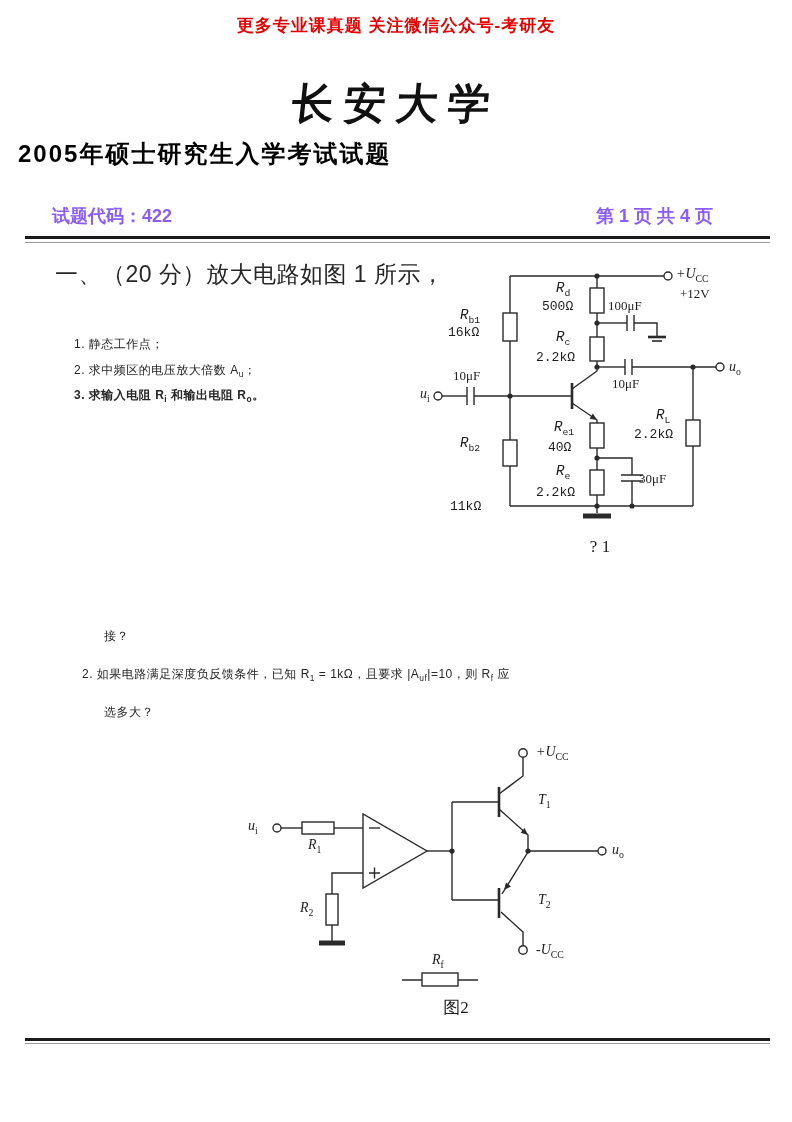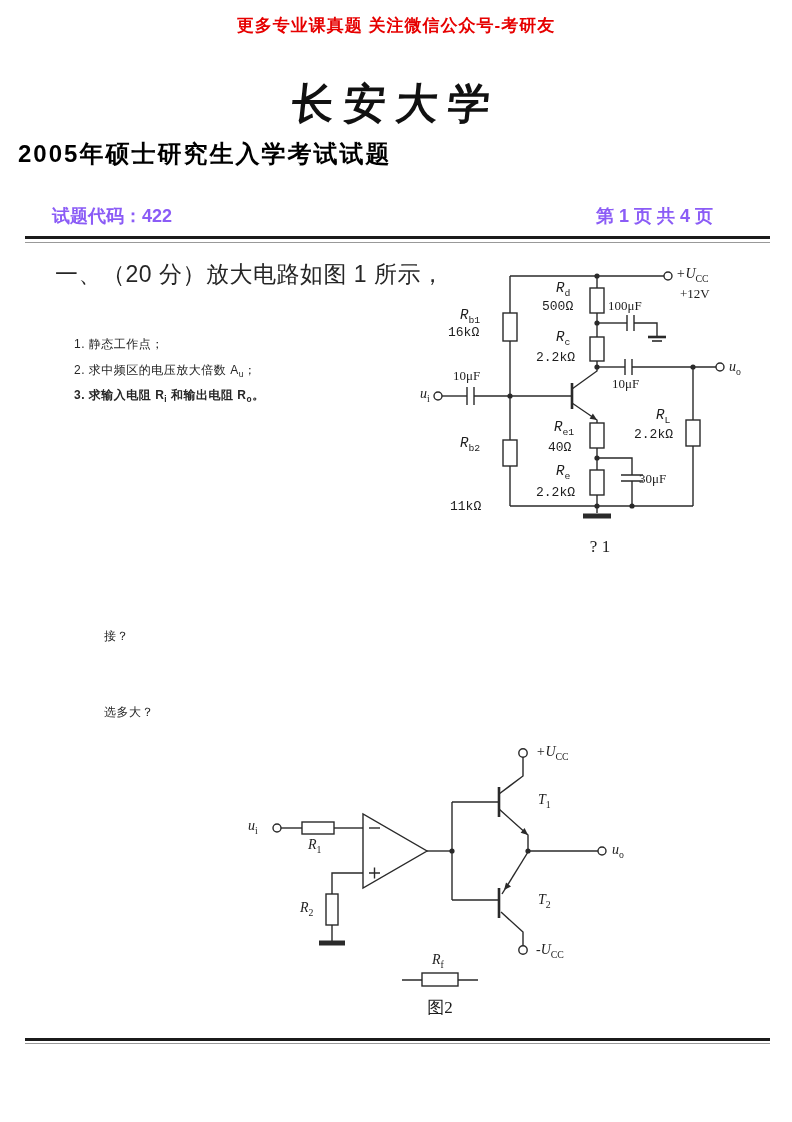--- a/index.html
+++ b/index.html
@@ -135,20 +135,21 @@
     <span class="abs cval tr" style="left:128px;width:38px;top:180px;">40Ω</span>
     <span class="abs cvar tr" style="left:136px;width:30px;top:203px;">R<sub>e</sub></span>
     <span class="abs cval tr" style="left:116px;width:50px;top:225px;">2.2kΩ</span>
     <span class="abs cval" style="left:219px;top:211px;">30μF</span>
     <span class="abs cvar tr" style="left:236px;width:28px;top:147px;">R<sub>L</sub></span>
     <span class="abs cval tr" style="left:214px;width:50px;top:167px;">2.2kΩ</span>
     <span class="abs cap tc" style="left:156px;width:48px;top:277px;">? 1</span>
   </div>
 
   <div class="abs qitem txt" style="left:104px;top:628px;">接？</div>
+  <div class="abs qitem txt" style="left:82px;top:666px;">2. 如果电路满足深度负反馈条件，已知 R<sub>1</sub> = 1kΩ，且要求 |A<sub>uf</sub>|=10，则 R<sub>f</sub> 应</div>
   <div class="abs qitem txt" style="left:104px;top:704px;">选多大？</div>
 
 
   <div class="abs fig" style="left:220px;top:740px;width:430px;height:280px;">
     <svg width="430" height="280" viewBox="0 0 430 280">
 
       <circle class="term" cx="57" cy="88" r="4"></circle>
       <path class="w" d="M61,88 H82"></path>
       <rect class="box" x="82" y="82" width="32" height="12"></rect>
       <path class="w" d="M114,88 H143"></path>
@@ -189,19 +190,19 @@
 
     <span class="abs cvar" style="left:28px;top:78px;">u<sub>i</sub></span>
     <span class="abs cvar" style="left:88px;top:97px;">R<sub>1</sub></span>
     <span class="abs cvar" style="left:80px;top:160px;">R<sub>2</sub></span>
     <span class="abs cvar" style="left:316px;top:4px;">+U<sub>CC</sub></span>
     <span class="abs cvar" style="left:318px;top:52px;">T<sub>1</sub></span>
     <span class="abs cvar" style="left:318px;top:152px;">T<sub>2</sub></span>
     <span class="abs cvar" style="left:316px;top:202px;">-U<sub>CC</sub></span>
     <span class="abs cvar" style="left:392px;top:102px;">u<sub>o</sub></span>
     <span class="abs cvar" style="left:212px;top:212px;">R<sub>f</sub></span>
-    <span class="abs cap tc" style="left:200px;width:40px;top:256px;">图2</span>
+    <span class="abs cap tc" style="left:216px;width:40px;top:256px;">图2</span>
   </div>
 
   <div class="abs rule" style="left:25px;top:1038px;width:745px;height:3px;"></div>
   <div class="abs rule2" style="left:25px;top:1043px;width:745px;height:1px;"></div>
 
 </div>
 
 </body></html>

